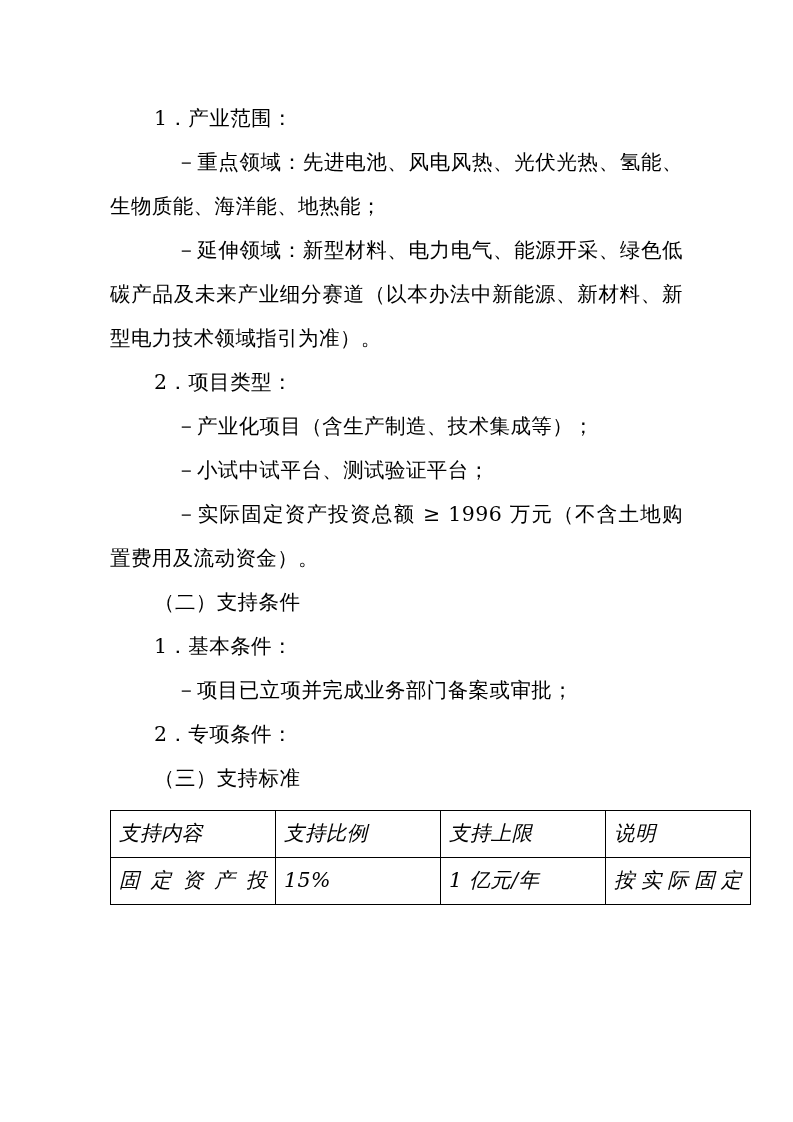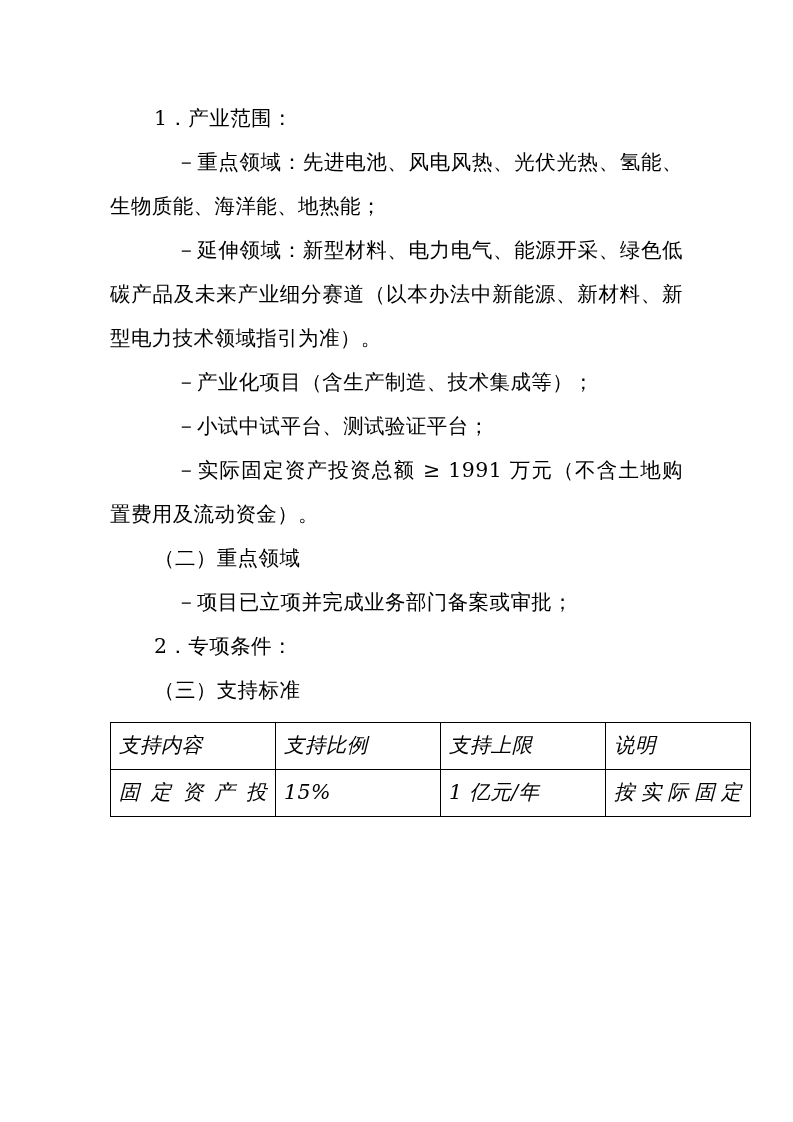--- a/index.html
+++ b/index.html
@@ -75,24 +75,26 @@
 </style>
 </head>
 <body>
 
 <div class="page">
   <div class="doc-body">
 
     <p class="para lvl1">1．产业范围：</p>
     <p class="para lvl2">－重点领域：先进电池、风电风热、光伏光热、氢能、生物质能、海洋能、地热能；</p>
     <p class="para lvl2">－延伸领域：新型材料、电力电气、能源开采、绿色低碳产品及未来产业细分赛道（以本办法中新能源、新材料、新型电力技术领域指引为准）。</p>
+    <p class="para lvl1">2．项目类型：</p>
     <p class="para lvl2">－产业化项目（含生产制造、技术集成等）；</p>
     <p class="para lvl2">－小试中试平台、测试验证平台；</p>
-    <p class="para lvl2">－实际固定资产投资总额 ≥ 1991 万元（不含土地购置费用及流动资金）。</p>
-    <p class="para lvl1b">（二）重点领域</p>
+    <p class="para lvl2">－实际固定资产投资总额 ≥ 1996 万元（不含土地购置费用及流动资金）。</p>
+    <p class="para lvl1b">（二）支持条件</p>
+    <p class="para lvl1">1．基本条件：</p>
     <p class="para lvl2">－项目已立项并完成业务部门备案或审批；</p>
     <p class="para lvl1">2．专项条件：</p>
     <p class="para lvl1b">（三）支持标准</p>
 
     <div class="tbl-wrap">
       <table class="support">
         <tbody>
           <tr class="header">
             <td class="c1">支持内容</td>
             <td class="c2">支持比例</td>

